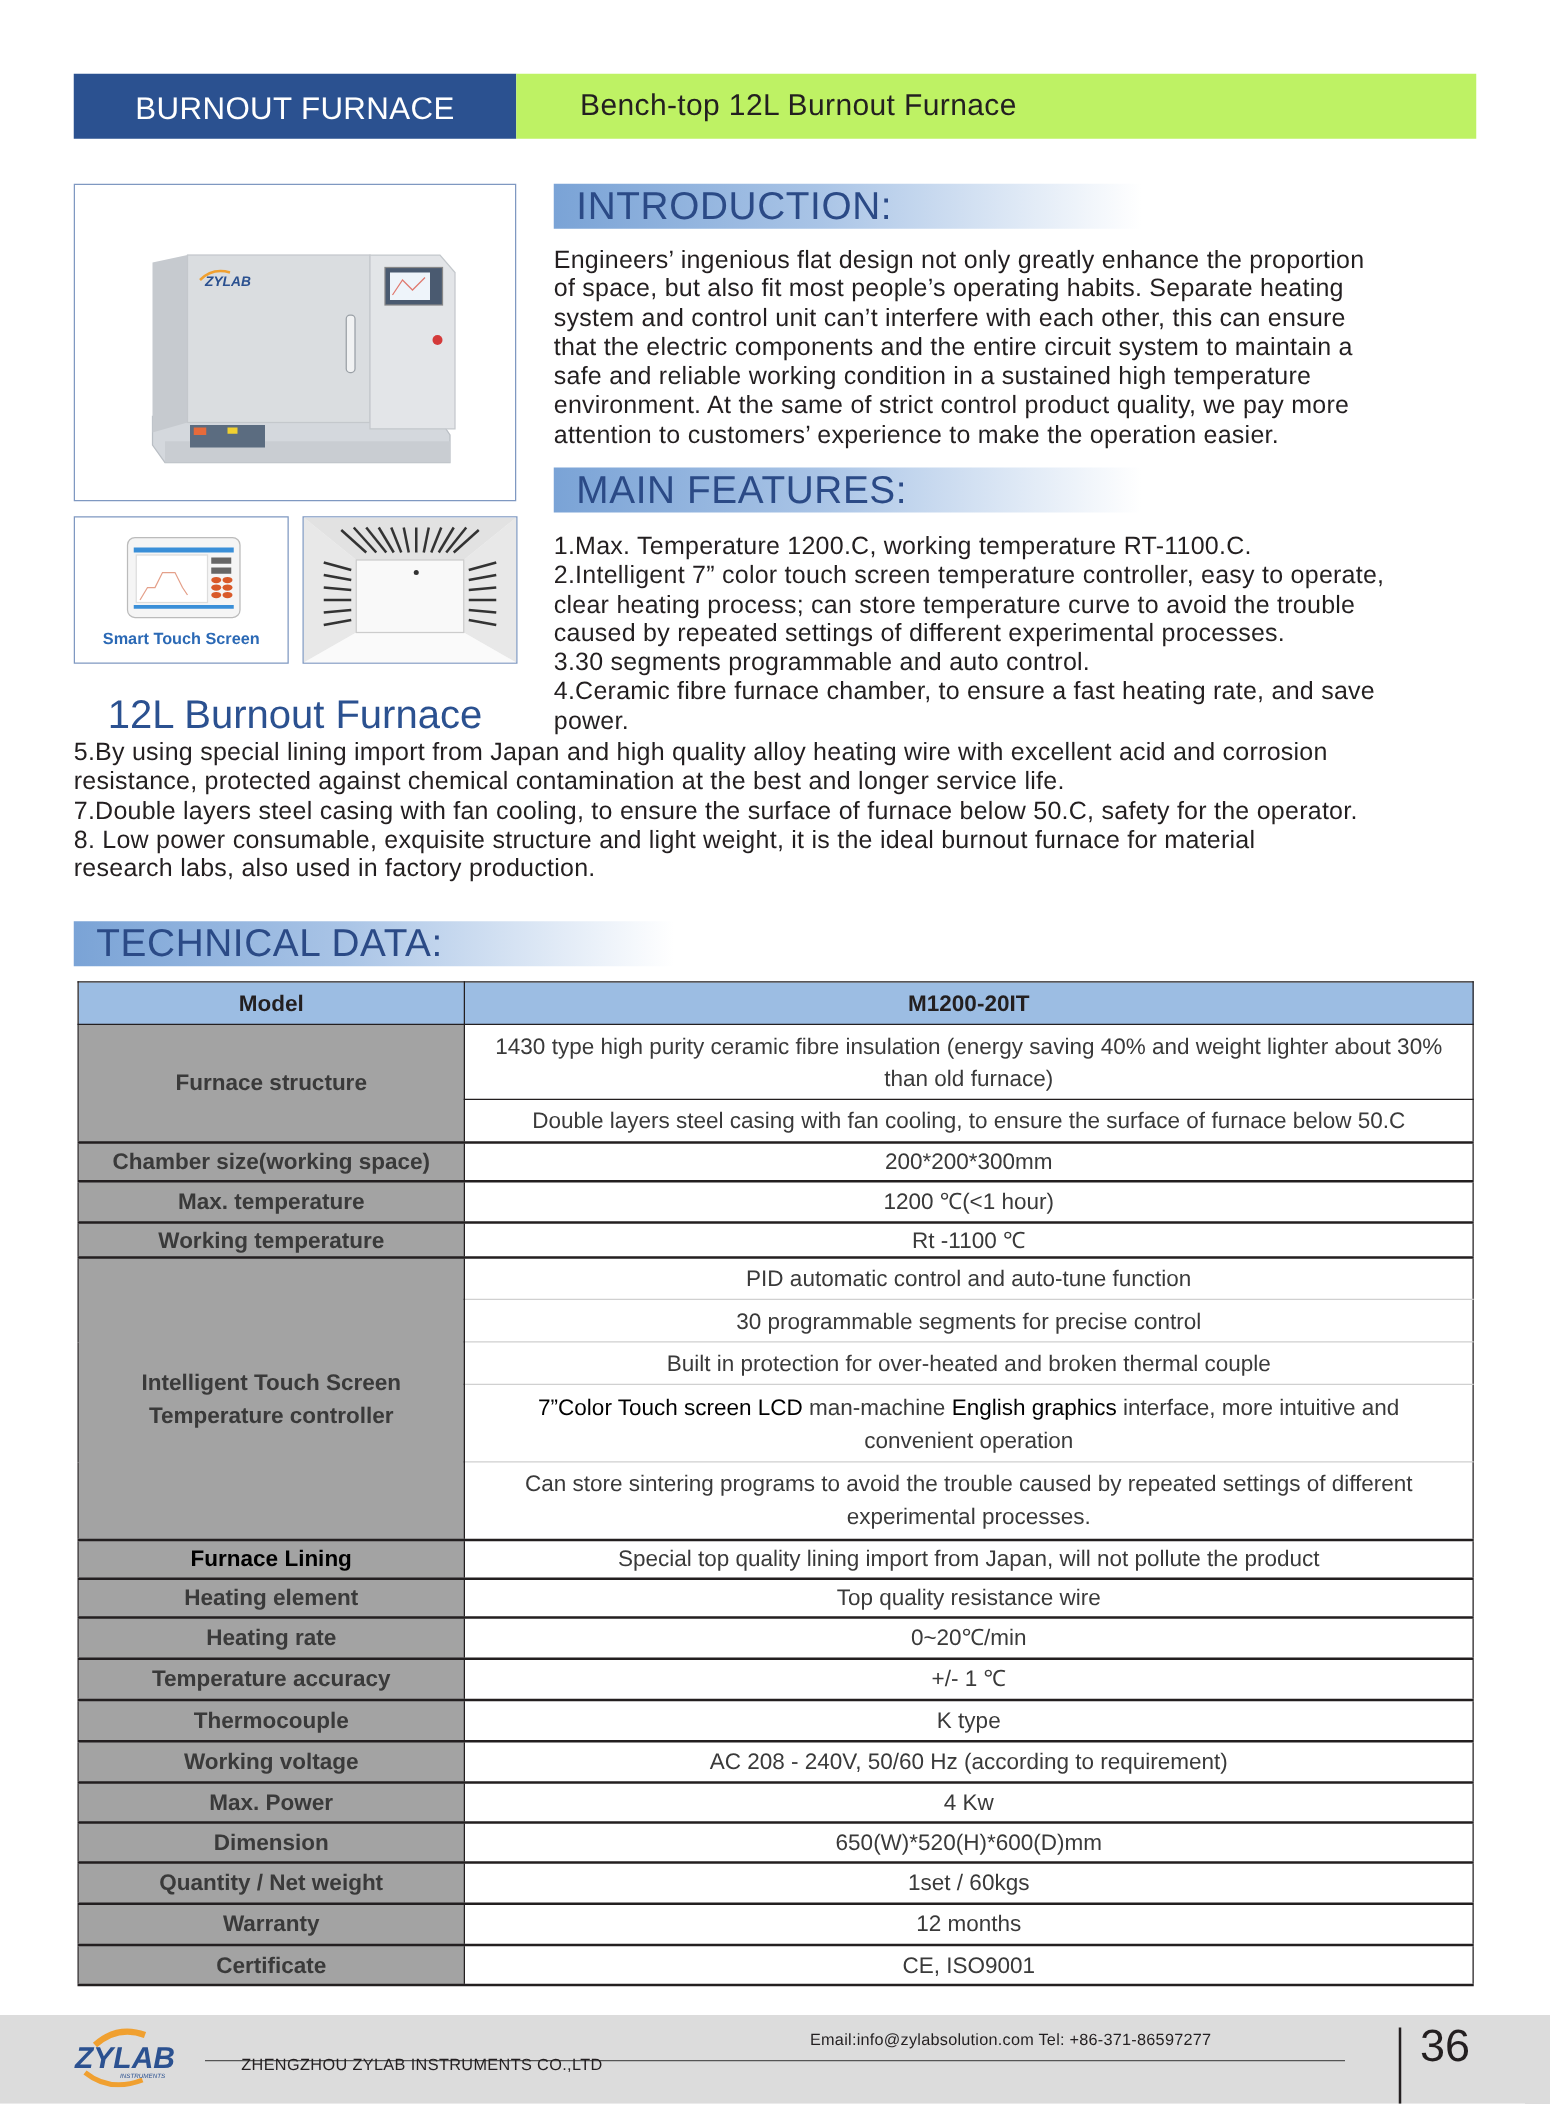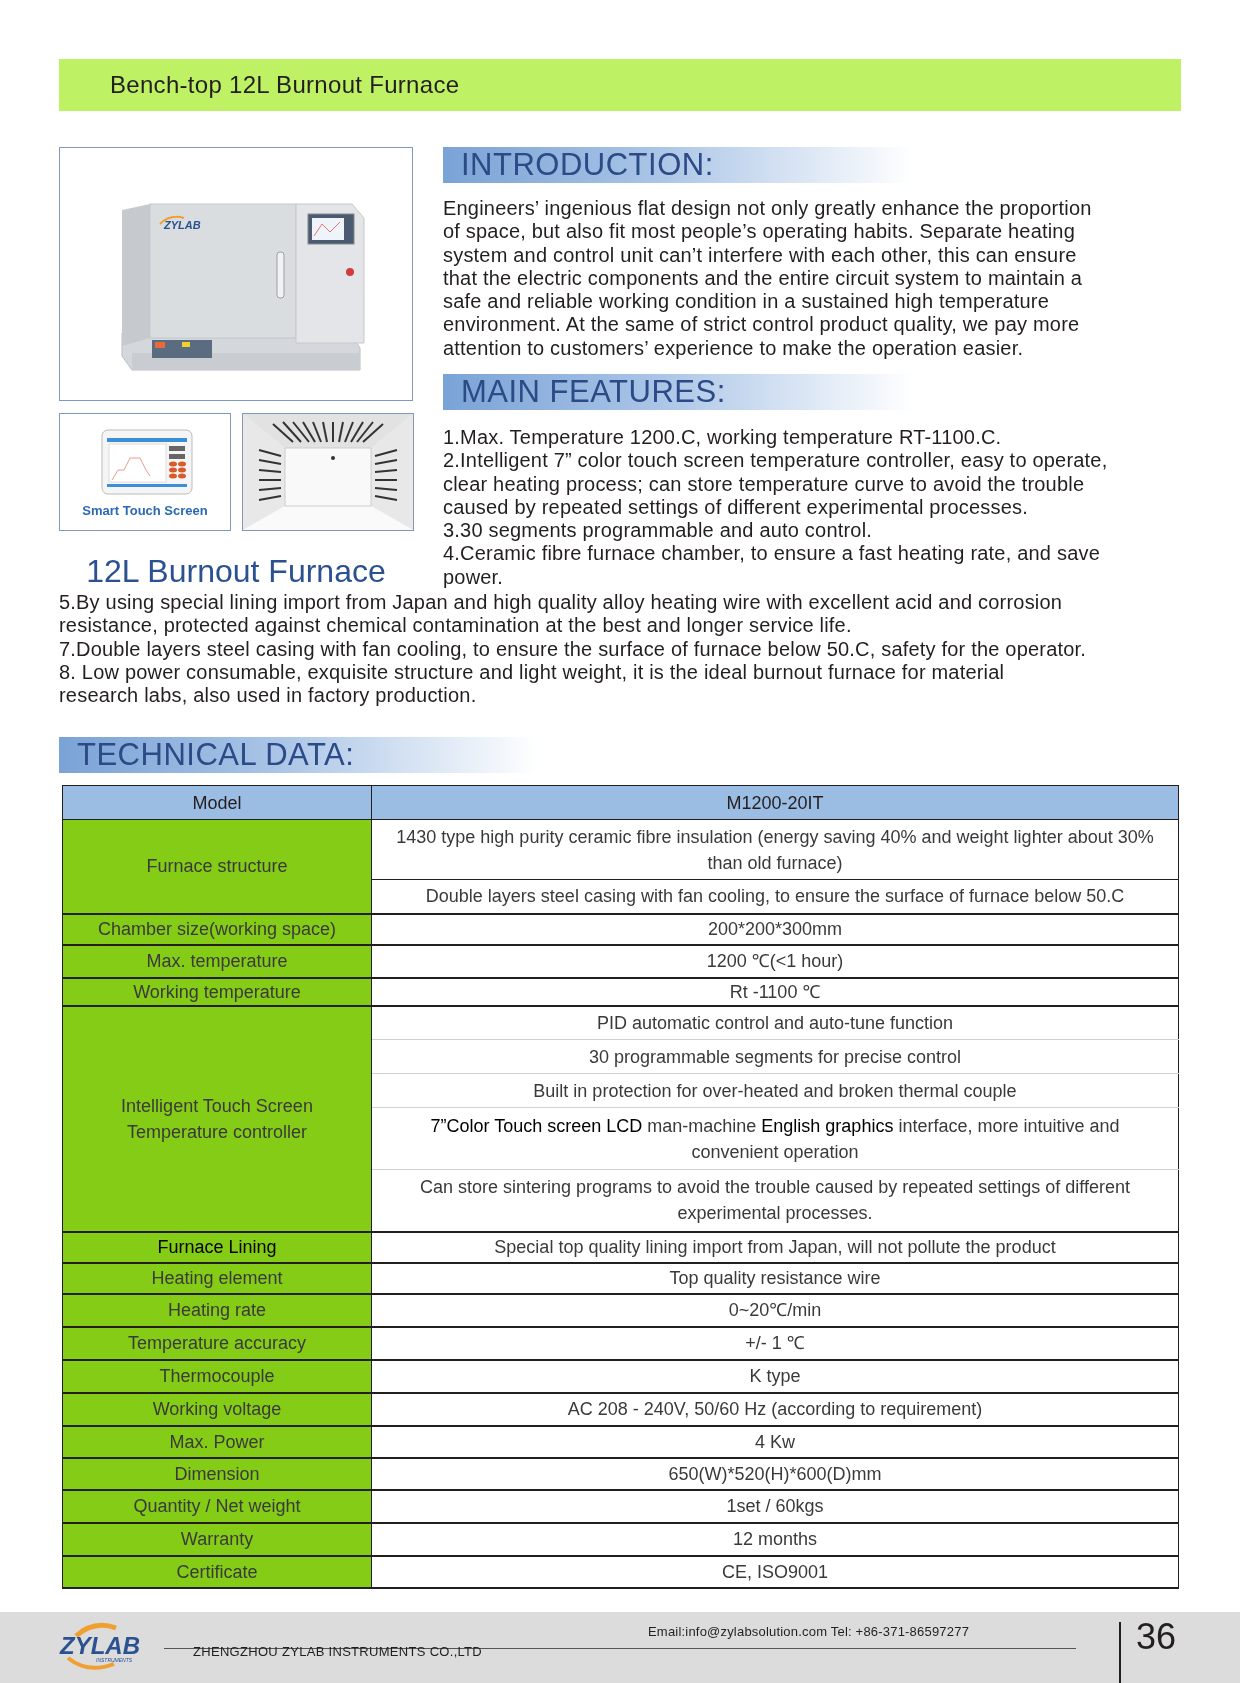--- a/index.html
+++ b/index.html
@@ -28,39 +28,40 @@
   .para { position: absolute; font-size: 20px; line-height: 23.3px; color: #231f20; letter-spacing: 0.2px; }
   .intro-text { left: 443px; top: 197px; width: 760px; }
   .features-a { left: 443px; top: 426px; width: 760px; }
   .features-b { left: 59px; top: 591px; width: 1150px; }
   .para .line { display: block; white-space: nowrap; }
 
   
   .spec { position: absolute; left: 62px; top: 785px; width: 1117px; border-collapse: collapse; font-size: 18px; }
   .spec td { border: 1px solid #231f20; text-align: center; vertical-align: middle; padding: 0 4px; line-height: 26px; }
   .spec tr.thick td { border-top: 2px solid #231f20; }
-  .spec td.label { width: 309px; background: #84cc16; font-weight: normal; color: #3a3a3a; }
+  .spec td.label { width: 309px; background: #a3a3a3; font-weight: bold; color: #3a3a3a; }
   .spec td.val { color: #3a3a3a; }
-  .spec tr.head td { background: #9cbde3; font-weight: normal; color: #231f20; height: 34px; }
+  .spec tr.head td { background: #9cbde3; font-weight: bold; color: #231f20; height: 34px; }
   .spec td.sub { border-top: 1px solid #d0d0d0; border-bottom: 1px solid #d0d0d0; }
   .spec .dark { color: #000; }
 
   
   .footer { position: absolute; left: 0; top: 1612px; width: 1240px; height: 71px; background: #dcdcdc; }
   .logo { position: absolute; left: 58px; top: 10px; width: 100px; height: 48px; }
   .footer-line { position: absolute; left: 164px; top: 36px; width: 912px; height: 1px; background: #555; }
   .contact { position: absolute; left: 648px; top: 12px; font-size: 13px; color: #231f20; letter-spacing: 0.2px; }
   .company { position: absolute; left: 193px; top: 32px; font-size: 13px; color: #231f20; letter-spacing: 0.3px; }
   .page-sep { position: absolute; left: 1119px; top: 10px; width: 2px; height: 61px; background: #231f20; }
   .page-num { position: absolute; left: 1136px; top: 4px; font-size: 36px; color: #231f20; }
 </style>
 </head>
 <body>
 
 <div class="topbar">
+  <div class="cat">BURNOUT FURNACE</div>
   <div class="title">Bench-top 12L Burnout Furnace</div>
 </div>
 
 <div class="img-main">
   <svg width="352" height="252" viewBox="0 0 352 252">
 
     <polygon points="62,185 290,185 300,200 300,222 72,222 62,208" fill="#d4d8dd" stroke="#b9bec4"></polygon>
     <rect x="72" y="205" width="228" height="17" fill="#c9cdd2"></rect>
 
     <polygon points="62,62 90,56 90,190 62,198" fill="#c6cacf"></polygon>

